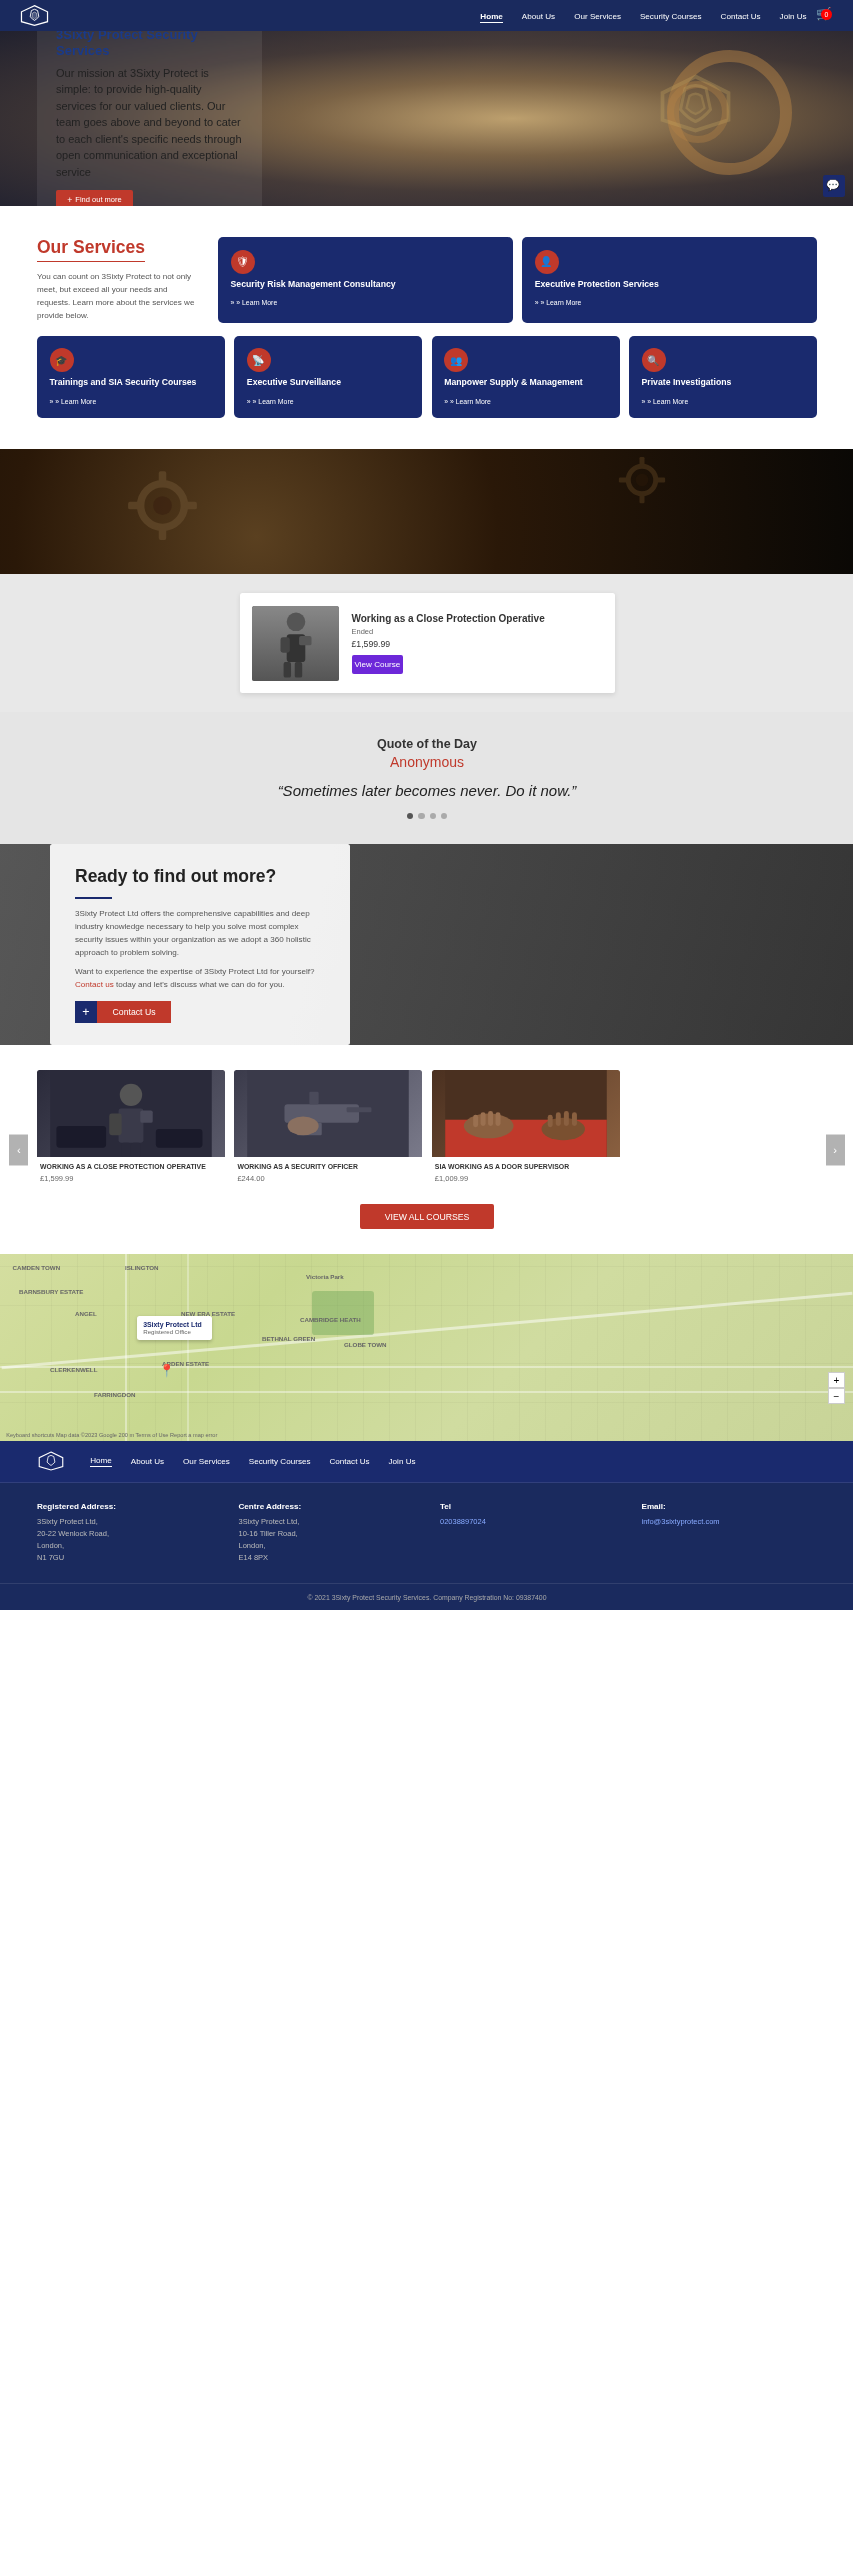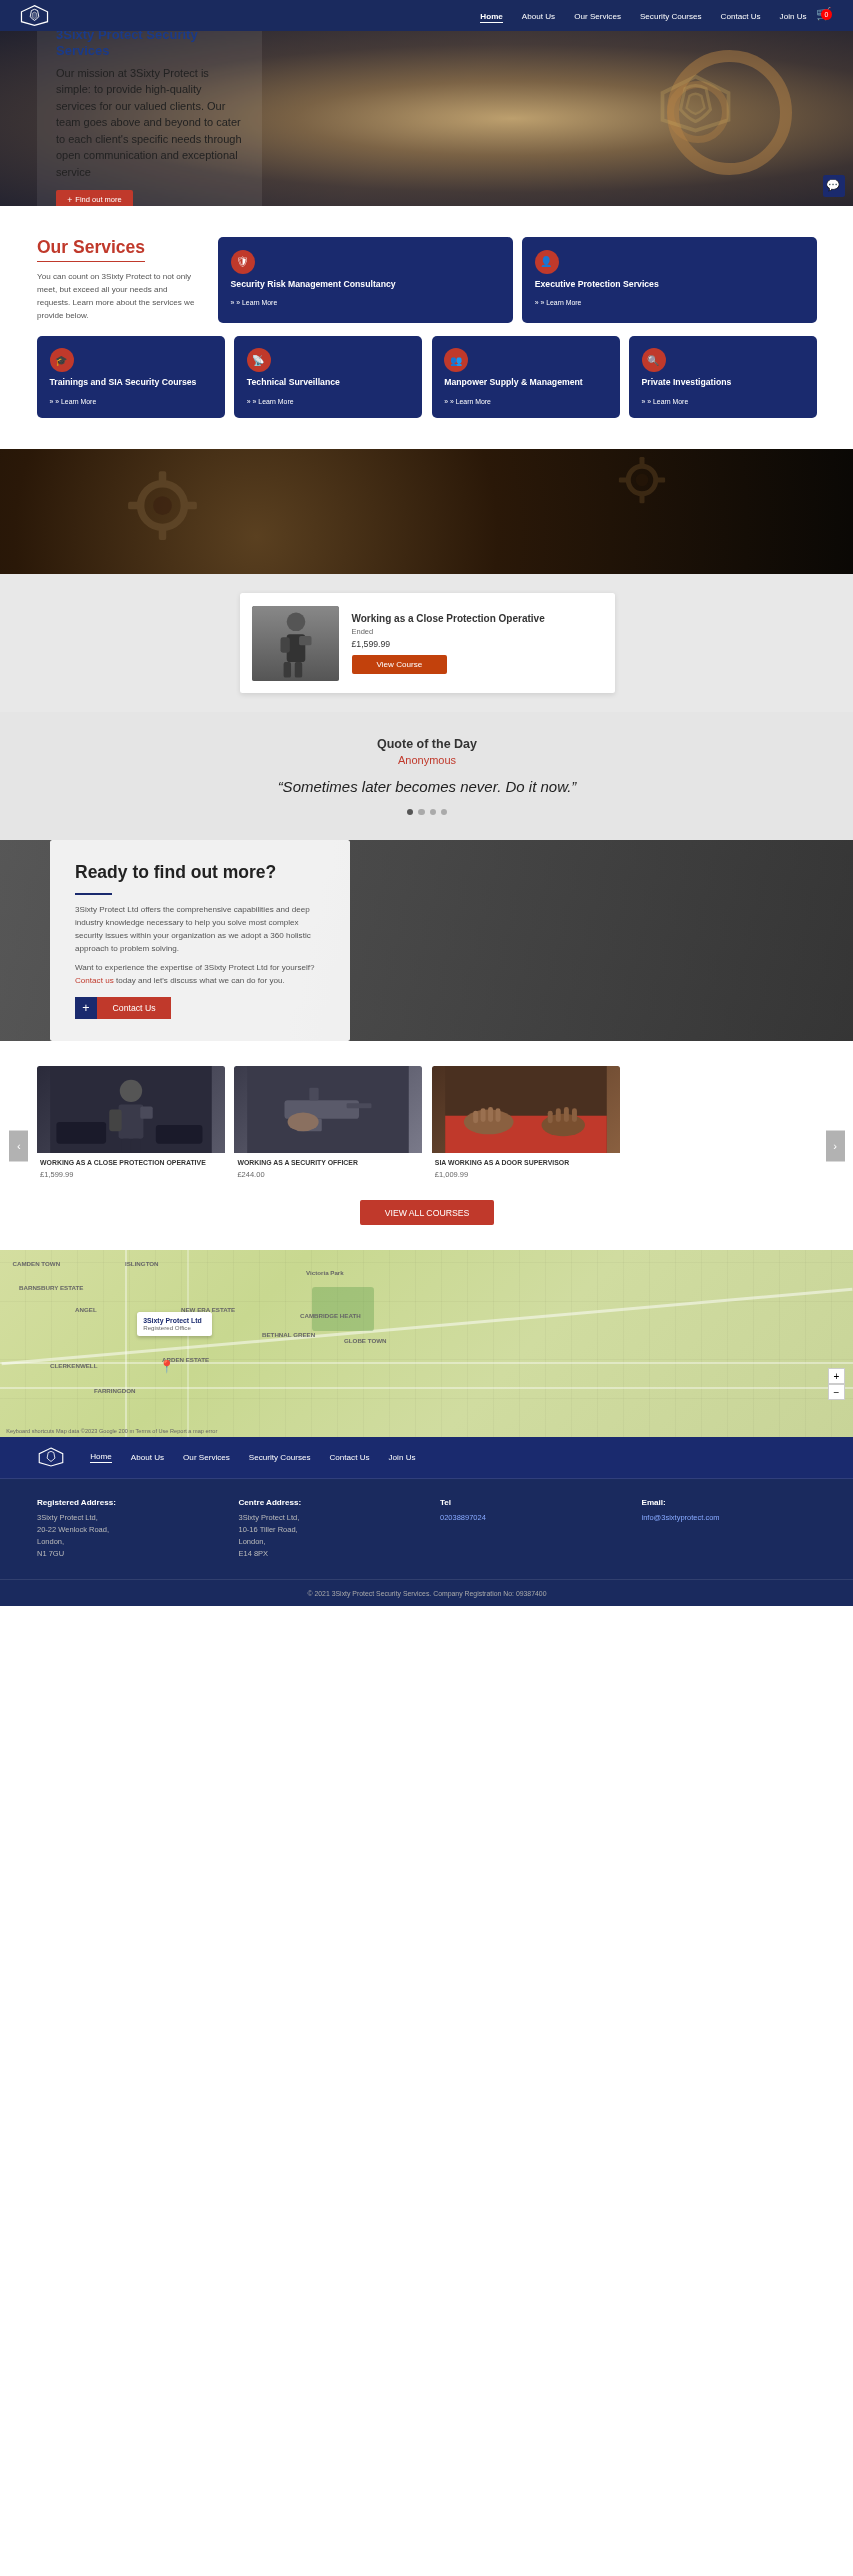--- a/index.html
+++ b/index.html
@@ -233,44 +233,44 @@
     .course-info .ended {
       font-size: 7.5px;
       color: #666;
     }
     .course-info .price {
       font-size: 8.7px;
       color: #333;
       margin: 3.1px 0 6.2px;
     }
     .view-course-btn {
-      background: #c2410c;
+      background: #6d28d9;
       color: #fff;
       border: none;
-      padding: 5px 25px;
+      padding: 5px 3px;
       font-size: 8.1px;
       border-radius: 1.9px;
       cursor: pointer;
     }
 
     
     .quote-section {
       background: #e5e5e5;
       padding: 25px 37px;
       text-align: center;
     }
     .quote-section .section-title {
       font-size: 12.5px;
       font-weight: bold;
       color: #333;
       margin-bottom: 3.1px;
     }
     .quote-author {
       color: #c0392b;
-      font-size: 11px;
+      font-size: 14px;
       margin-bottom: 9.4px;
     }
     .quote-text {
       font-size: 15px;
       font-style: italic;
       color: #222;
       max-width: 375px;
       margin: 0 auto 12.5px;
       line-height: 1.4;
     }
@@ -658,21 +658,21 @@
     </div>
   </div>
   <div class="services-row2">
     <div class="service-card">
       <div class="icon-circle">🎓</div>
       <h3>Trainings and SIA Security Courses</h3>
       <a class="service-card-link">» Learn More</a>
     </div>
     <div class="service-card">
       <div class="icon-circle">📡</div>
-      <h3>Technical Surveillance</h3>
+      <h3>Executive Surveillance</h3>
       <a class="service-card-link">» Learn More</a>
     </div>
     <div class="service-card">
       <div class="icon-circle">👥</div>
       <h3>Manpower Supply &amp; Management</h3>
       <a class="service-card-link">» Learn More</a>
     </div>
     <div class="service-card">
       <div class="icon-circle">🔍</div>
       <h3>Private Investigations</h3>

